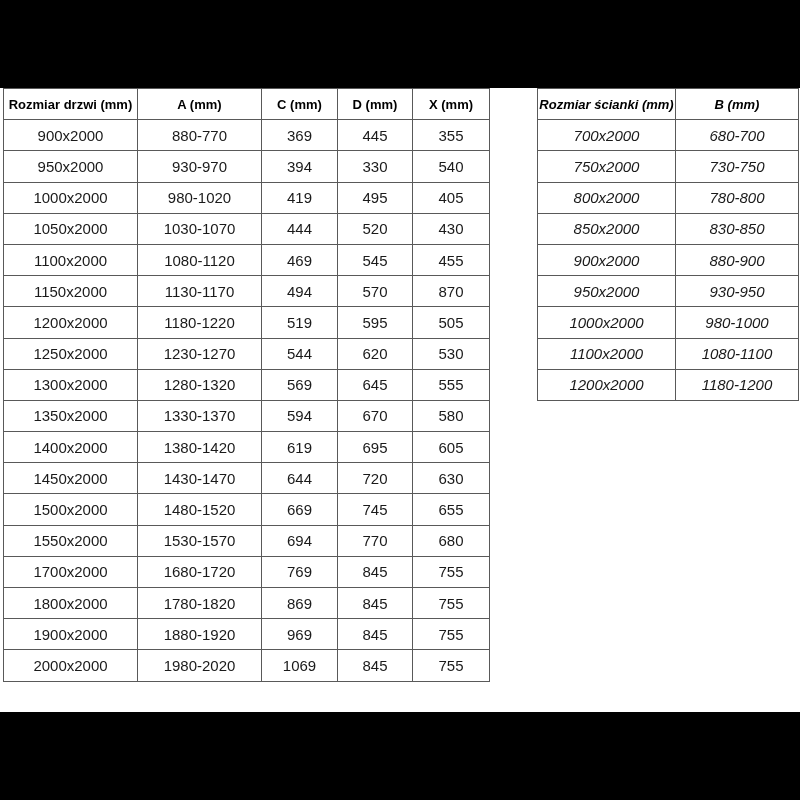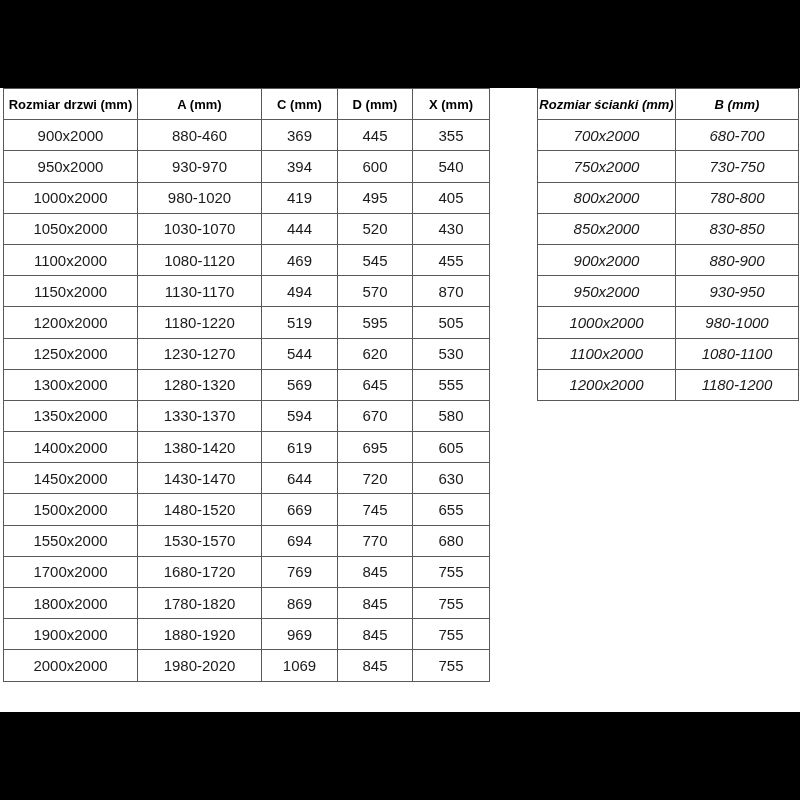--- a/index.html
+++ b/index.html
@@ -71,30 +71,30 @@
         <th>Rozmiar drzwi (mm)</th>
         <th>A (mm)</th>
         <th>C (mm)</th>
         <th>D (mm)</th>
         <th>X (mm)</th>
       </tr>
     </thead>
     <tbody>
       <tr>
         <td>900x2000</td>
-        <td>880-460</td>
+        <td>880-770</td>
         <td>369</td>
         <td>445</td>
         <td>355</td>
       </tr>
       <tr>
         <td>950x2000</td>
         <td>930-970</td>
         <td>394</td>
-        <td>600</td>
+        <td>330</td>
         <td>540</td>
       </tr>
       <tr>
         <td>1000x2000</td>
         <td>980-1020</td>
         <td>419</td>
         <td>495</td>
         <td>405</td>
       </tr>
       <tr>

